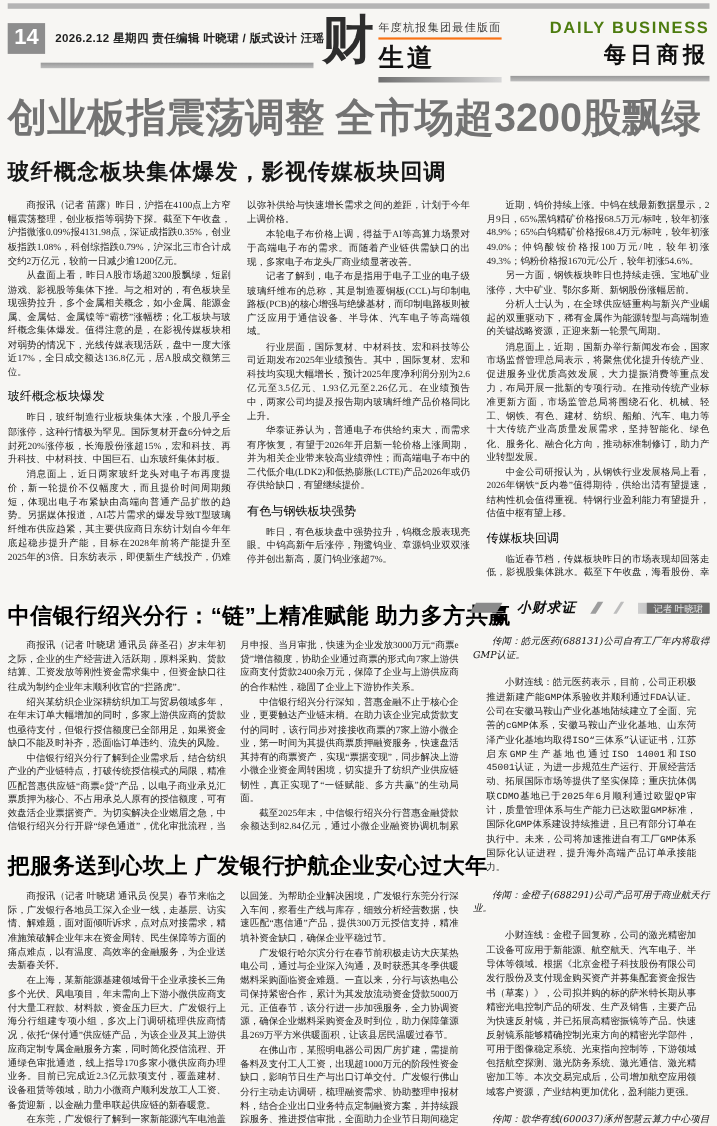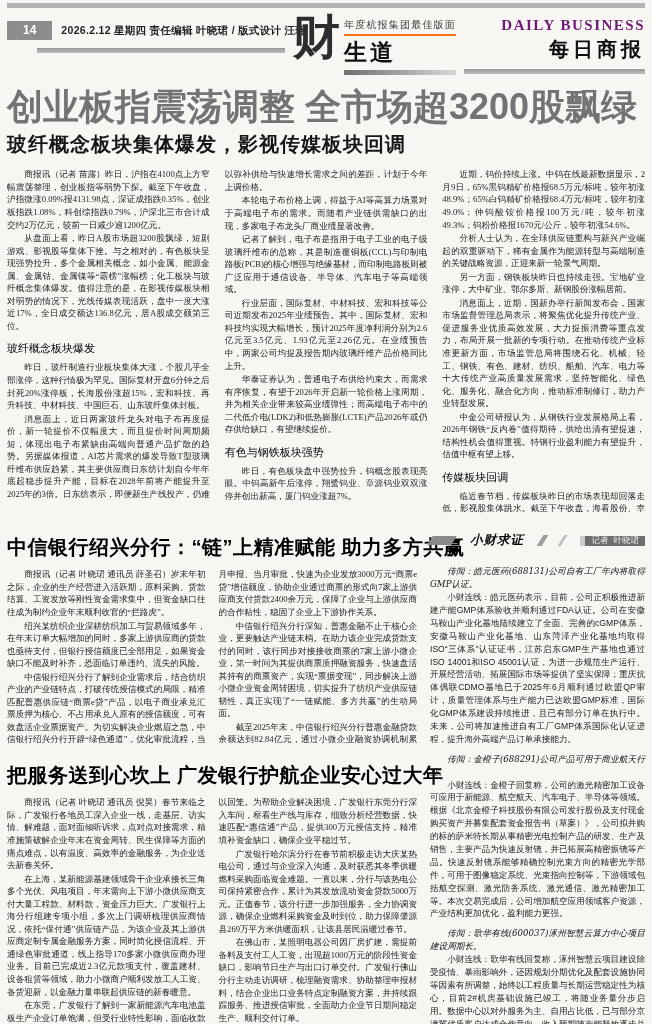--- a/index.html
+++ b/index.html
@@ -8,37 +8,37 @@
     background:#f7f6f3; color:#161616;
     font-family:"Liberation Sans", sans-serif;
   }
   .page { padding:0 7px; }
 
   
   .topbar { height:5px; background:#b4b4b4; margin:3px 0 5px; }
   .header { display:flex; align-items:flex-start; }
   .hleft { width:278px; padding-top:8px; }
   .pagenum-row { display:flex; align-items:center; gap:9px; }
-  .pagenum { background:#8d8d8d; color:#fff; font-size:12px; font-weight:bold; padding:2px 16px 3px; }
+  .pagenum { background:#8d8d8d; color:#fff; font-size:20px; font-weight:bold; padding:2px 6px 3px; }
   .dateline { font-size:10.5px; font-weight:bold; color:#1f1f1f; letter-spacing:.3px; white-space:nowrap; }
   .hbar { height:5px; background:linear-gradient(#989898,#bdbdbd); margin:8px 0 0 30px; }
   .masthead { display:flex; align-items:flex-start; padding:2px 8px 0 8px; }
   .cai { font-size:47px; line-height:.95; font-weight:900; color:#2d2d2d; font-family:"Liberation Serif", serif; }
   .mast-right { margin-left:4px; padding-top:3px; }
   .award { font-size:10px; color:#3c3c3c; letter-spacing:1.2px; border-bottom:2px solid #f97316; padding-bottom:2px; white-space:nowrap; }
   .shengdao { font-size:23px; font-weight:900; letter-spacing:3px; color:#111; padding:1px 0 2px; }
   .mast-bar { height:5px; background:linear-gradient(to right,#6f6f6f,#d8d8d8); }
   .hright { flex:1; text-align:right; padding-top:4px; }
-  .brand-en { font-size:15px; font-weight:bold; color:#701a75; letter-spacing:1.5px;font-family:Liberation Serif, serif; }
+  .brand-en { font-size:15px; font-weight:bold; color:#4d7c0f; letter-spacing:1.5px; }
   .brand-cn { font-size:20px; font-weight:900; letter-spacing:4px; color:#0e0e0e; margin-top:2px; }
   .hbar-right { height:5px; background:linear-gradient(#989898,#bdbdbd); margin-top:6px; }
 
   
   .headline1 { font-size:36px; font-weight:900; color:#737373; letter-spacing:0; margin:12px 0 4px; line-height:1.12; }
-  .subhead1 { font-size:20px; font-weight:600; color:#161616; letter-spacing:1px; margin:4px 0 10px; }
+  .subhead1 { font-size:20px; font-weight:600; color:#161616; letter-spacing:1px; margin:16px 0 10px; }
   .art1-body { column-count:3; column-gap:15px; height:352px; overflow:hidden; }
 
   .blk { break-inside:avoid-column; }
   .blk-p { font-size:8.6px; line-height:1.46; text-align:justify; text-indent:2em;
            margin:0 0 1px; color:#1c1c1c; font-family:"Liberation Serif", serif; break-inside:auto; }
   .blk-h { font-size:11px; font-weight:normal; color:#000; margin:9px 0 5px; text-indent:0;
            font-family:"Liberation Sans", sans-serif; }
 
   
   .bottom { display:flex; gap:13px; margin-top:8px; }
@@ -49,27 +49,27 @@
   .cgb-body { height:252px; }
 
   
   .rail { flex:1; padding-top:2px; }
   .rail-head { display:flex; align-items:center; gap:16px; margin:2px 0 16px; }
   .rail-tag { width:24px; height:9px; background:#8a8a8a; transform:skewX(-32deg); }
   .rail-title { font-size:12.5px; font-weight:900; font-style:italic; letter-spacing:1px; color:#0c0c0c; white-space:nowrap; }
   .rail-sl { width:5px; height:11px; background:#9d9d9d; transform:skewX(-32deg); }
   .rail-sl2 { width:3px; height:11px; background:#bdbdbd; transform:skewX(-32deg); }
   .rail-bar { flex:1; height:10px; background:linear-gradient(to right,#cfcfcf,#8e8e8e);
-              display:flex; justify-content:flex-end; align-items:flex-start;font-family:Liberation Mono, monospace; }
+              display:flex; justify-content:flex-end; align-items:flex-start; }
   .rail-byline { font-size:8.5px; color:#ececec; background:#6e6e6e; padding:0 6px; line-height:10px; height:10px; }
   .rail-item { margin-bottom:6px; }
   .rumor { font-size:8.6px; line-height:1.5; text-align:justify; text-indent:2em; color:#101010;
            font-family:"DejaVu Serif", serif; font-style:italic; margin:7px 0 0; }
   .reply { font-size:8.6px; line-height:1.5; text-align:justify; text-indent:2em; color:#1c1c1c;
-           font-family:Liberation Sans, sans-serif; margin:0; }
+           font-family:Liberation Mono, monospace; margin:12px; }
 </style>
 </head>
 <body>
 
 <div class="page">
 
   <div class="topbar"></div>
 
   <div class="header">
     <div class="hleft">
@@ -115,23 +115,23 @@
   <p class="blk blk-p">行业层面，国际复材、中材科技、宏和科技等公司近期发布2025年业绩预告。其中，国际复材、宏和科技均实现大幅增长，预计2025年度净利润分别为2.6亿元至3.5亿元、1.93亿元至2.26亿元。在业绩预告中，两家公司均提及报告期内玻璃纤维产品价格同比上升。</p>
 
   <p class="blk blk-p">华泰证券认为，普通电子布供给约束大，而需求有序恢复，有望于2026年开启新一轮价格上涨周期，并为相关企业带来较高业绩弹性；而高端电子布中的二代低介电(LDK2)和低热膨胀(LCTE)产品2026年或仍存供给缺口，有望继续提价。</p>
 
   <p class="blk blk-h">有色与钢铁板块强势</p>
 
   <p class="blk blk-p">昨日，有色板块盘中强势拉升，钨概念股表现亮眼。中钨高新午后涨停，翔鹭钨业、章源钨业双双涨停并创出新高，厦门钨业涨超7%。</p>
 
   <p class="blk blk-p">近期，钨价持续上涨。中钨在线最新数据显示，2月9日，65%黑钨精矿价格报68.5万元/标吨，较年初涨48.9%；65%白钨精矿价格报68.4万元/标吨，较年初涨49.0%；仲钨酸铵价格报100万元/吨，较年初涨49.3%；钨粉价格报1670元/公斤，较年初涨54.6%。</p>
 
+  <p class="blk blk-p">另一方面，钢铁板块昨日也持续走强。宝地矿业涨停，大中矿业、鄂尔多斯、新钢股份涨幅居前。</p>
+
   <p class="blk blk-p">分析人士认为，在全球供应链重构与新兴产业崛起的双重驱动下，稀有金属作为能源转型与高端制造的关键战略资源，正迎来新一轮景气周期。</p>
-
-  <p class="blk blk-p">另一方面，钢铁板块昨日也持续走强。宝地矿业涨停，大中矿业、鄂尔多斯、新钢股份涨幅居前。</p>
 
   <p class="blk blk-p">消息面上，近期，国新办举行新闻发布会，国家市场监督管理总局表示，将聚焦优化提升传统产业、促进服务业优质高效发展，大力提振消费等重点发力，布局开展一批新的专项行动。在推动传统产业标准更新方面，市场监管总局将围绕石化、机械、轻工、钢铁、有色、建材、纺织、船舶、汽车、电力等十大传统产业高质量发展需求，坚持智能化、绿色化、服务化、融合化方向，推动标准制修订，助力产业转型发展。</p>
 
   <p class="blk blk-p">中金公司研报认为，从钢铁行业发展格局上看，2026年钢铁“反内卷”值得期待，供给出清有望提速，结构性机会值得重视。特钢行业盈利能力有望提升，估值中枢有望上移。</p>
 
   <p class="blk blk-h">传媒板块回调</p>
 
   <p class="blk blk-p">临近春节档，传媒板块昨日的市场表现却回落走低，影视股集体跳水。截至下午收盘，海看股份、幸福蓝海、华策影视等跌超10%，横店影视、金逸影视跌停，中国电影、上海电影跌超9%。</p>
 
 </div>

